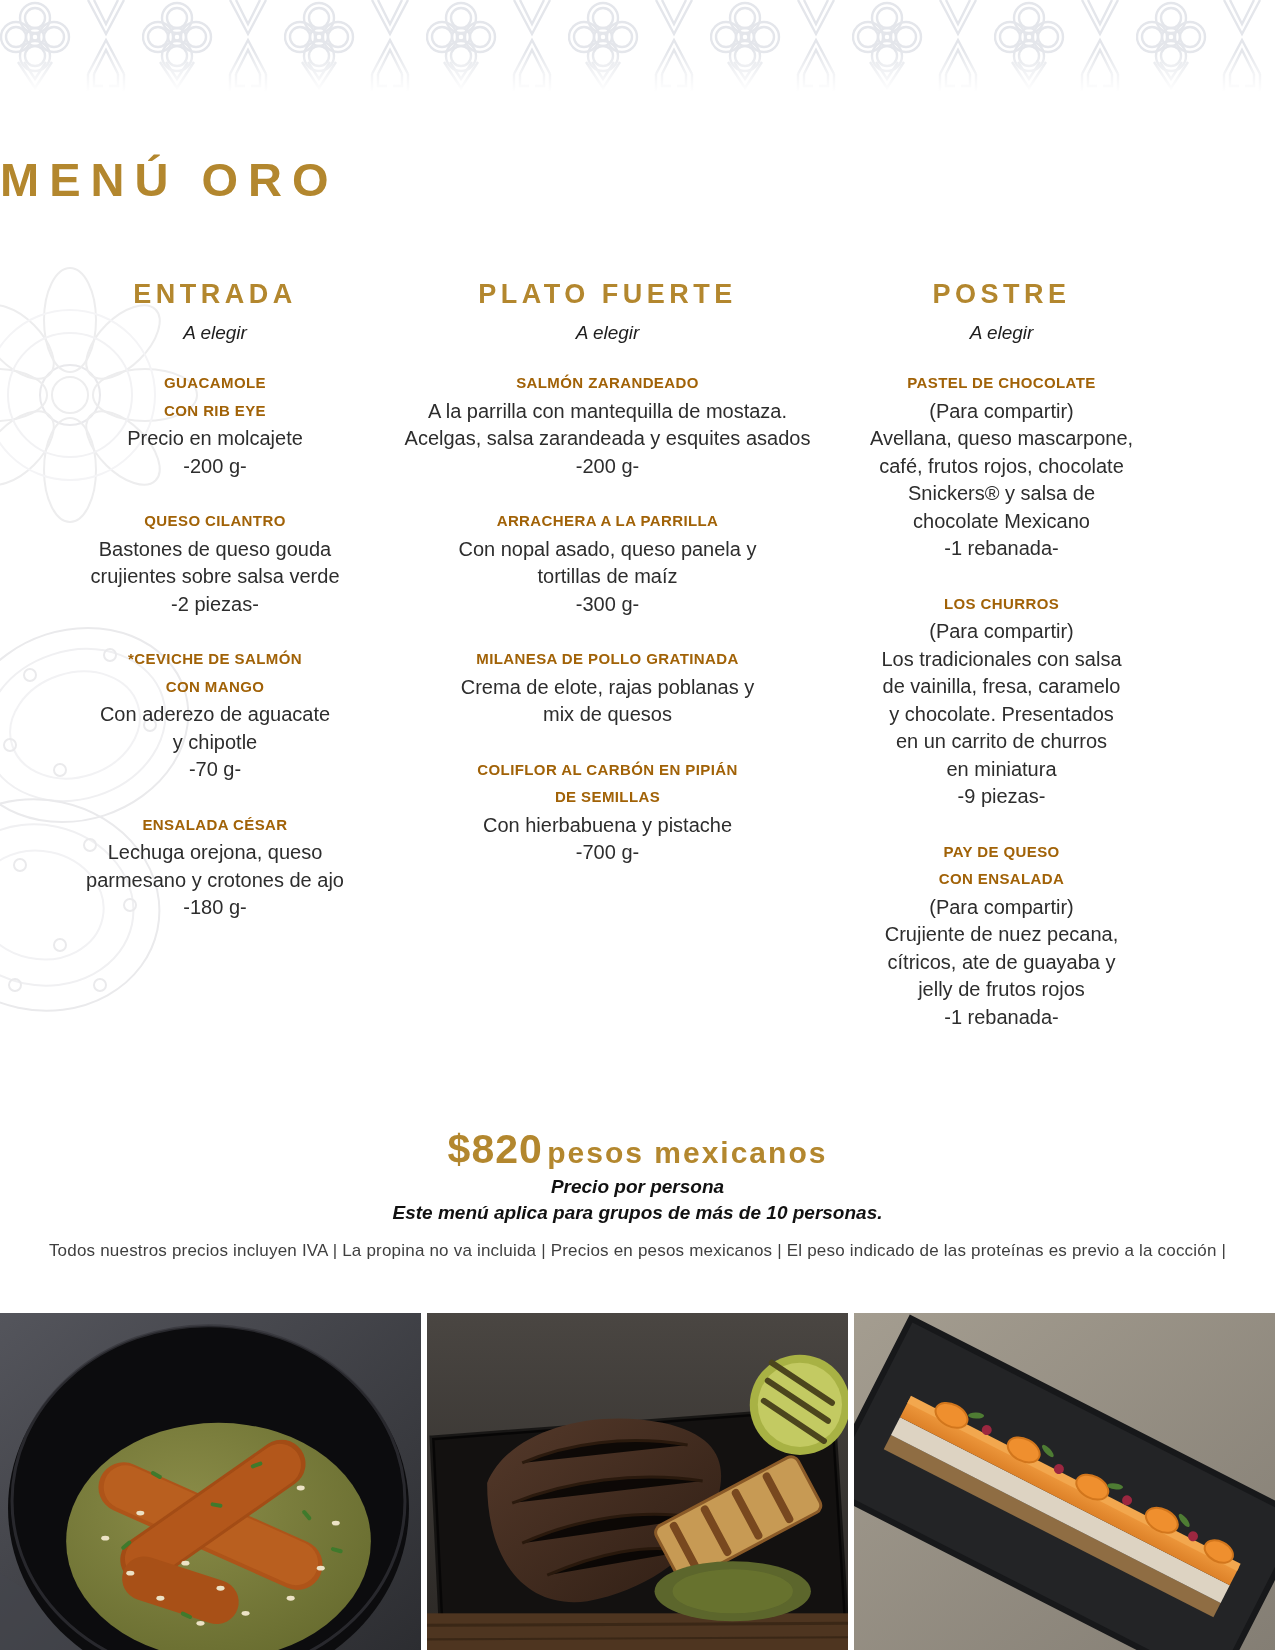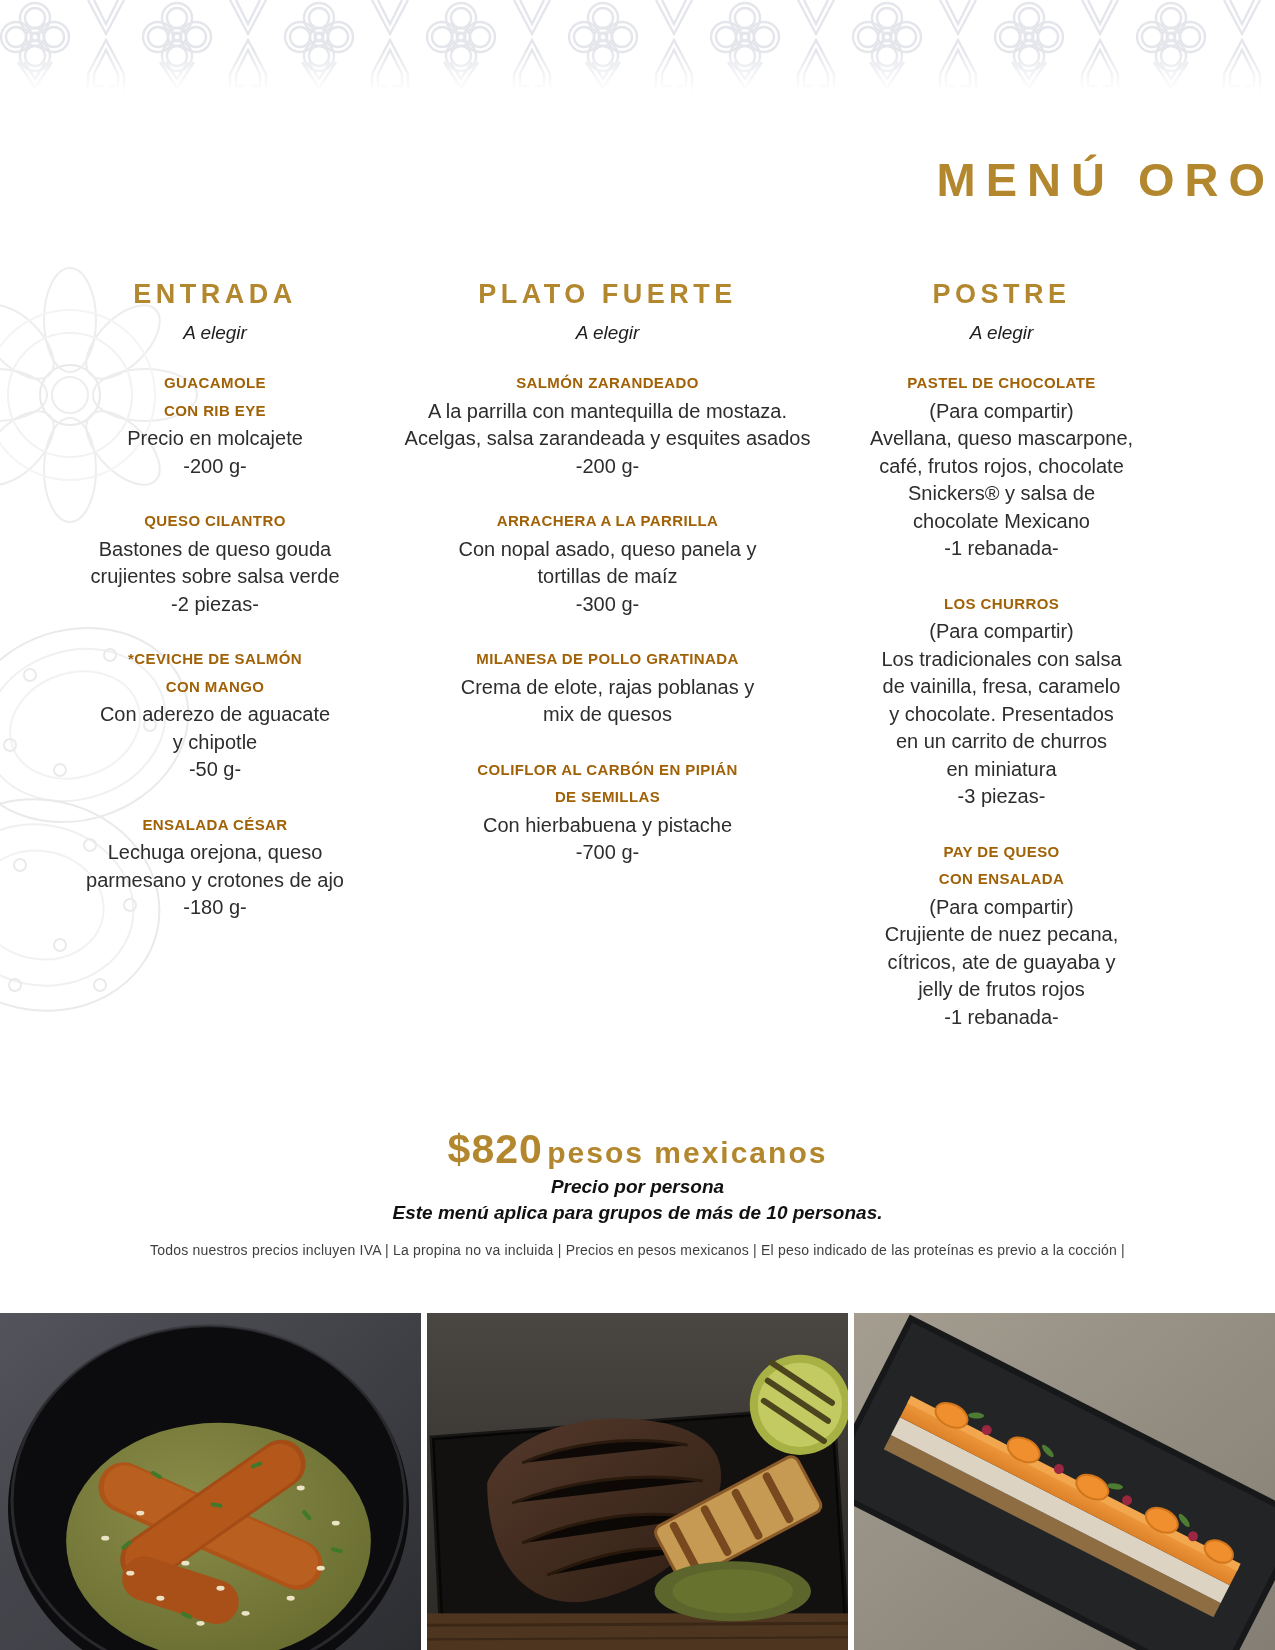--- a/index.html
+++ b/index.html
@@ -8,21 +8,21 @@
     background:#ffffff;font-family:"Liberation Sans", sans-serif;color:#1e1e1e;
   }
   
   .top-border{position:absolute;top:0;left:0;width:1275px;height:92px;}
   .top-border-fade{position:absolute;top:0;left:0;width:1275px;height:92px;
     background:linear-gradient(to bottom, rgba(255,255,255,0) 55%, #ffffff 100%);}
   
   .watermarks{position:absolute;top:225px;left:0;width:300px;height:830px;pointer-events:none;}
   
   .page-title{
-    position:absolute;top:152px;left:0;width:100%;text-align:right;
+    position:absolute;top:152px;left:0;width:100%;text-align:left;
     font-size:47px;font-weight:bold;letter-spacing:10px;color:#b3872e;
   }
   
   .col{position:absolute;top:279px;text-align:center;}
   .col-1{left:35px;width:360px;}
   .col-2{left:395px;width:425px;}
   .col-3{left:823px;width:357px;}
   .col-header{font-size:27px;font-weight:bold;letter-spacing:4.5px;color:#b3872e;margin-bottom:12px;}
   .col-sub{font-size:19px;font-style:italic;color:#1e1e1e;margin-bottom:25px;}
   .item{margin-bottom:27px;}
@@ -32,21 +32,21 @@
   
   .price-line{position:absolute;top:1126px;left:0;width:100%;text-align:center;color:#b3872e;}
   .price-amount{font-size:41px;font-weight:bold;letter-spacing:1px;}
   .price-label{font-size:30px;font-weight:bold;letter-spacing:2px;}
   .price-note1{position:absolute;top:1176px;left:0;width:100%;text-align:center;
     font-size:19px;font-style:italic;font-weight:bold;color:#111;}
   .price-note2{position:absolute;top:1202px;left:0;width:100%;text-align:center;
     font-size:19px;font-style:italic;font-weight:bold;color:#111;}
   
   .fine-print{position:absolute;top:1241px;left:0;width:100%;text-align:center;
-    font-size:14px;line-height:19px;color:#3f3f3f;letter-spacing:0.2px;}
+    font-size:17px;line-height:19px;color:#3f3f3f;letter-spacing:0.2px;}
   
   .photos{position:absolute;top:1313px;left:0;width:1275px;height:337px;display:flex;gap:6px;}
   .photo{flex:1;height:337px;overflow:hidden;background:#333;}
   .photo svg{display:block;width:100%;height:100%;}
 </style>
 </head>
 <body>
 
 <div id="page">
 
@@ -140,21 +140,21 @@
       <div class="item-name">QUESO CILANTRO</div>
       <div class="item-desc">Bastones de queso gouda
 crujientes sobre salsa verde</div>
       <div class="item-portion">-2 piezas-</div>
     </div>
     <div class="item">
       <div class="item-name">*CEVICHE DE SALMÓN
 CON MANGO</div>
       <div class="item-desc">Con aderezo de aguacate
 y chipotle</div>
-      <div class="item-portion">-50 g-</div>
+      <div class="item-portion">-70 g-</div>
     </div>
     <div class="item">
       <div class="item-name">ENSALADA CÉSAR</div>
       <div class="item-desc">Lechuga orejona, queso
 parmesano y crotones de ajo</div>
       <div class="item-portion">-180 g-</div>
     </div>
   </div>
 
   <div class="col col-2">
@@ -198,21 +198,21 @@
       <div class="item-portion">-1 rebanada-</div>
     </div>
     <div class="item">
       <div class="item-name">LOS CHURROS</div>
       <div class="item-desc">(Para compartir)
 Los tradicionales con salsa
 de vainilla, fresa, caramelo
 y chocolate. Presentados
 en un carrito de churros
 en miniatura</div>
-      <div class="item-portion">-3 piezas-</div>
+      <div class="item-portion">-9 piezas-</div>
     </div>
     <div class="item">
       <div class="item-name">PAY DE QUESO
 CON ENSALADA</div>
       <div class="item-desc">(Para compartir)
 Crujiente de nuez pecana,
 cítricos, ate de guayaba y
 jelly de frutos rojos</div>
       <div class="item-portion">-1 rebanada-</div>
     </div>

